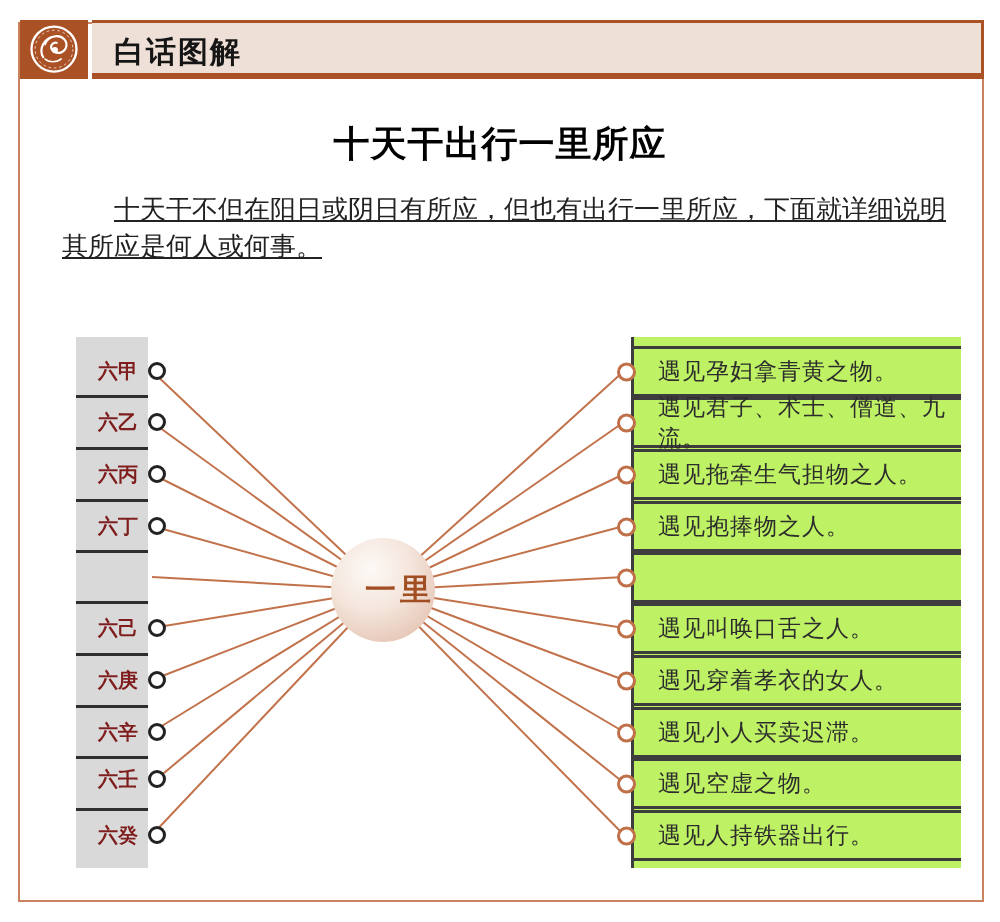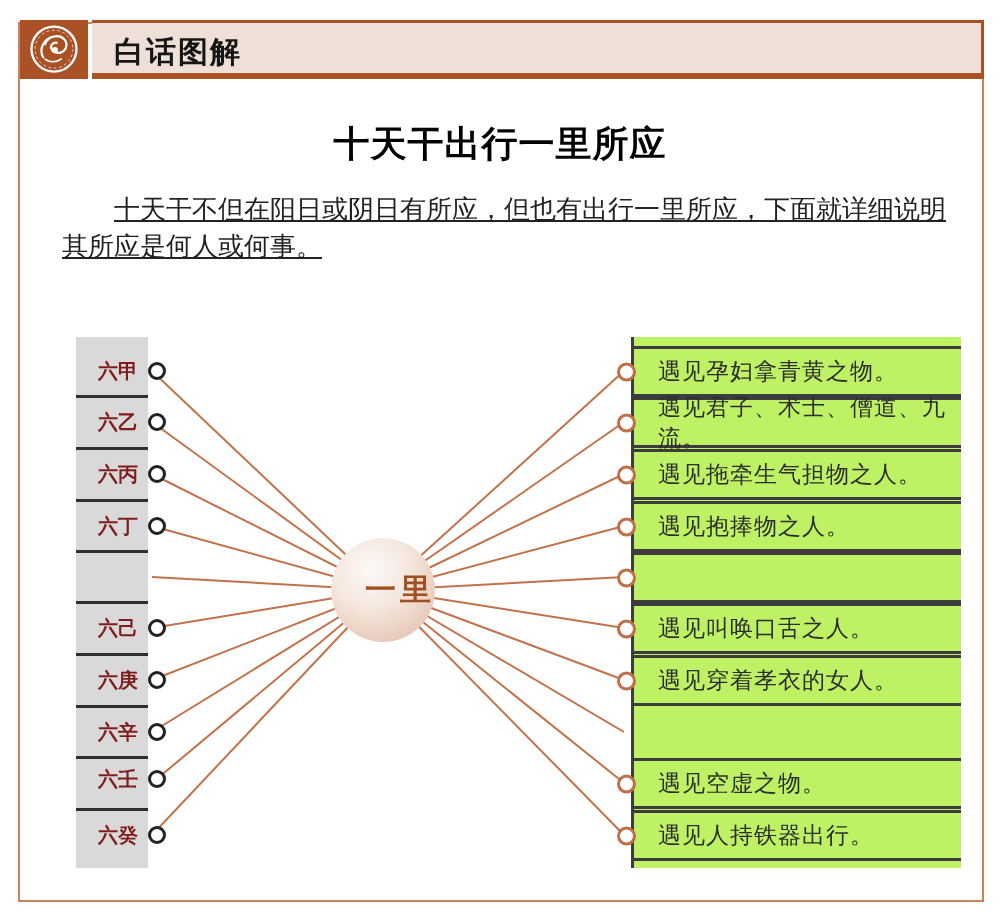--- a/index.html
+++ b/index.html
@@ -188,20 +188,24 @@
         <span class="right-node"></span>
       </div>
     <div class="right-cell" style="top:266px">
         <span class="right-node"></span>
         <span>遇见叫唤口舌之人。</span>
       </div>
     <div class="right-cell" style="top:318px">
         <span class="right-node"></span>
         <span>遇见穿着孝衣的女人。</span>
       </div>
+    <div class="right-cell" style="top:370px">
+        <span class="right-node"></span>
+        <span>遇见小人买卖迟滞。</span>
+      </div>
     <div class="right-cell" style="top:421px">
         <span class="right-node"></span>
         <span>遇见空虚之物。</span>
       </div>
     <div class="right-cell" style="top:473px">
         <span class="right-node"></span>
         <span>遇见人持铁器出行。</span>
       </div>
   </div>
 

